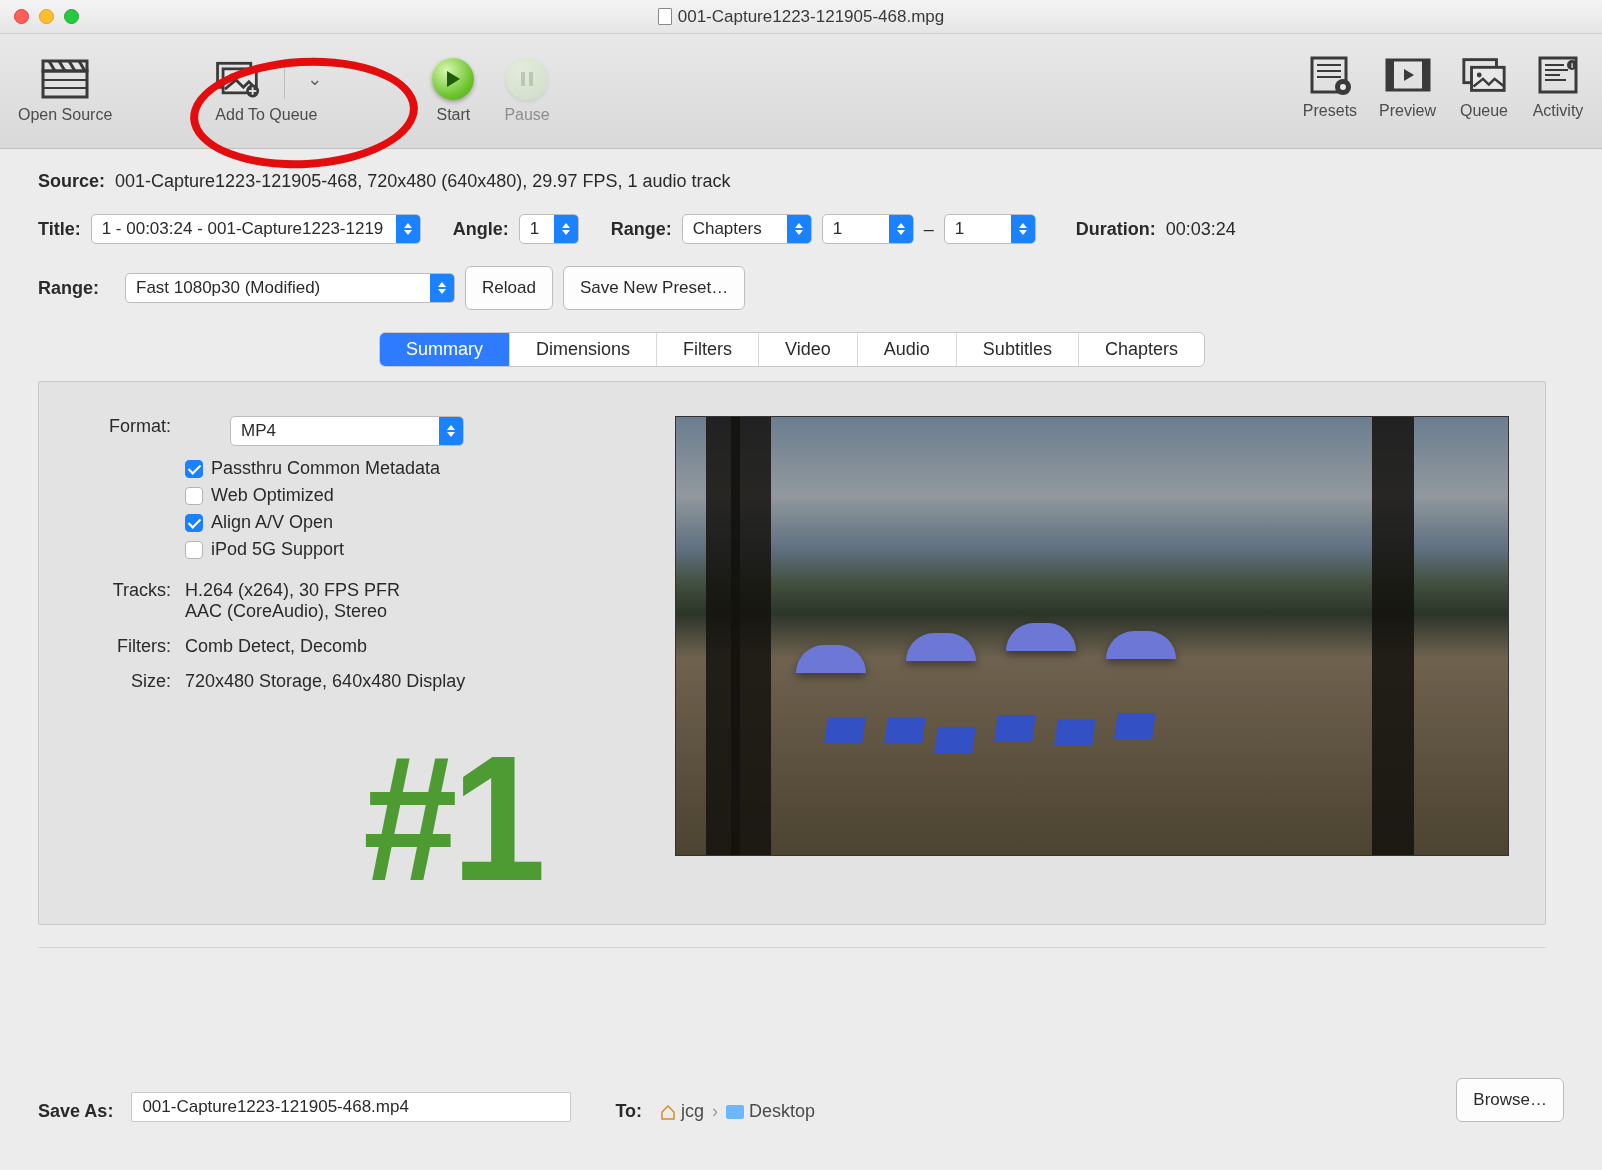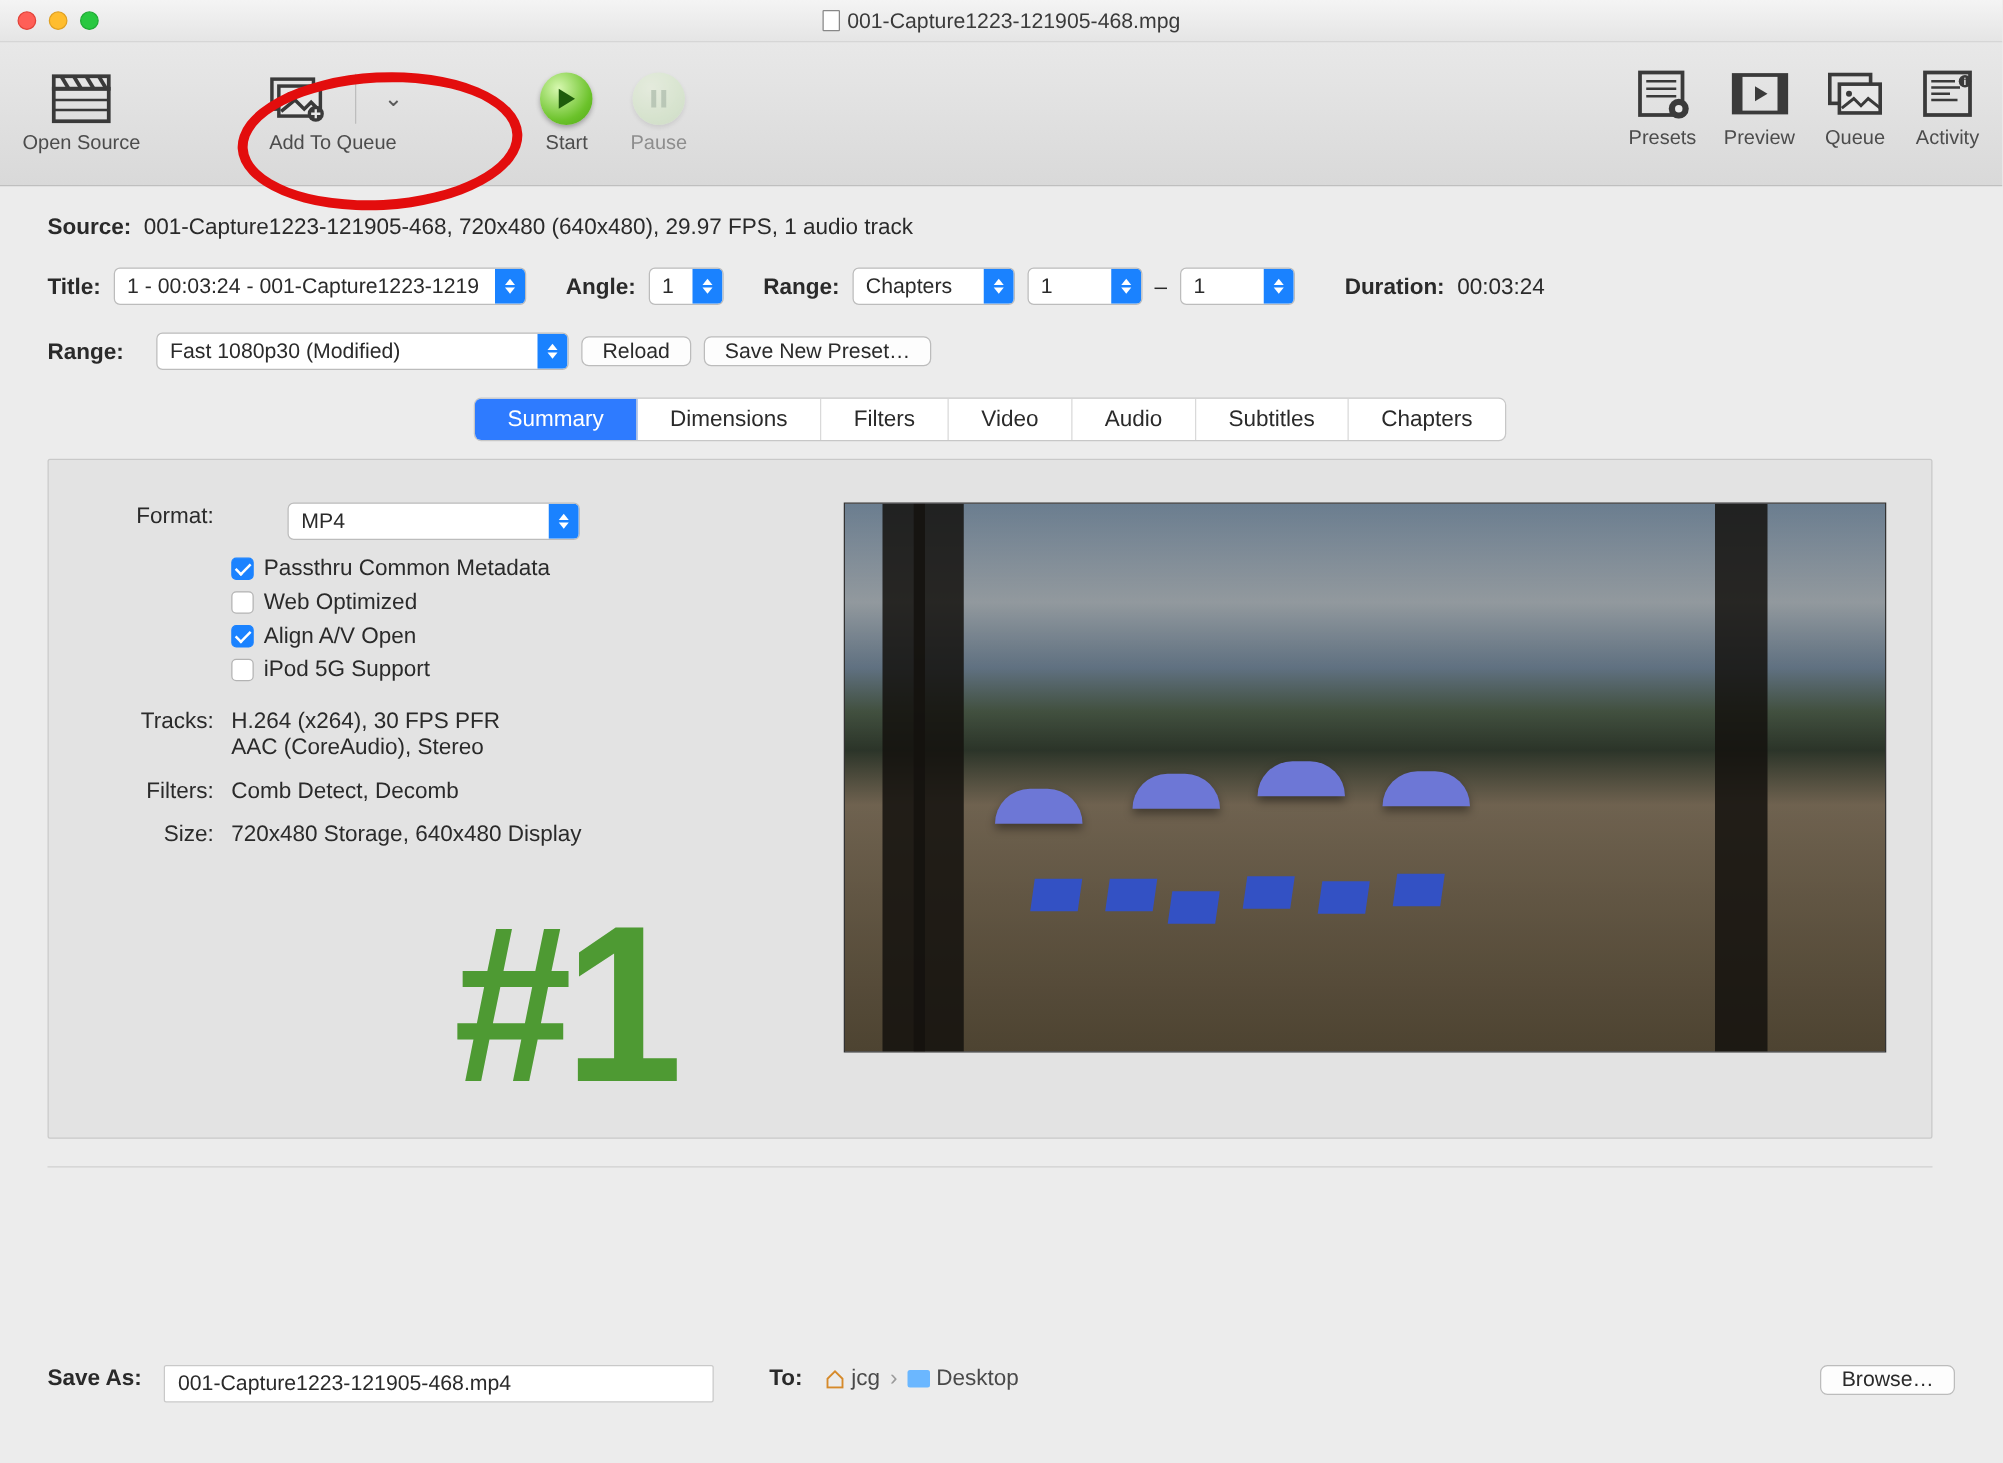--- a/index.html
+++ b/index.html
@@ -104,21 +104,21 @@
     content: ""; width: 0; height: 0; border-left: 4px solid transparent; border-right: 4px solid transparent;
   }
   .select .caps::before { border-bottom: 5px solid #fff; margin-bottom: 2px; }
   .select .caps::after  { border-top: 5px solid #fff; }
 
   .btn {
     display: inline-flex; align-items: center; justify-content: center;
     background: #fdfdfd;
     border: 1px solid #bcbcbc;
     border-radius: 6px;
-    height: 24px; padding: 0 16px;
+    height: 44px; padding: 0 16px;
     font-size: 17px; color: #2a2a2a;
   }
 
   
   .tabs { display: flex; justify-content: center; margin: 10px 0 0 0; }
   .tabstrip {
     display: flex; border: 1px solid #c7c7c7; border-radius: 6px; overflow: hidden; background: #fff;
   }
   .tab { padding: 6px 26px; font-size: 18px; border-right: 1px solid #d9d9d9; }
   .tab:last-child { border-right: none; }
@@ -169,21 +169,21 @@
     font-size: 170px; font-weight: 900;
     color: #4e9a33;
     font-family: "Arial Black", Impact, sans-serif;
     transform: scaleY(1.05);
     letter-spacing: -6px;
   }
 
   
   .footer {
     position: absolute; left: 0; right: 0; bottom: 48px;
-    padding: 0 38px; display: flex; align-items: flex-start; gap: 18px;
+    padding: 0 38px; display: flex; align-items: flex-end; gap: 18px;
   }
   .text-input {
     background: #fff; border: 1px solid #c9c9c9; border-radius: 2px;
     height: 30px; padding: 0 10px; font-size: 17px; display: inline-flex; align-items: center;
     width: 440px;
   }
   .path { display: inline-flex; align-items: center; gap: 8px; font-size: 18px; color: #4a4a4a; }
   .path .chip { display: inline-flex; align-items: center; gap: 5px; }
   .path .home { width: 16px; height: 16px; }
   .path .folder { width: 18px; height: 14px; background: #6bb7ff; border-radius: 2px; position: relative; }

